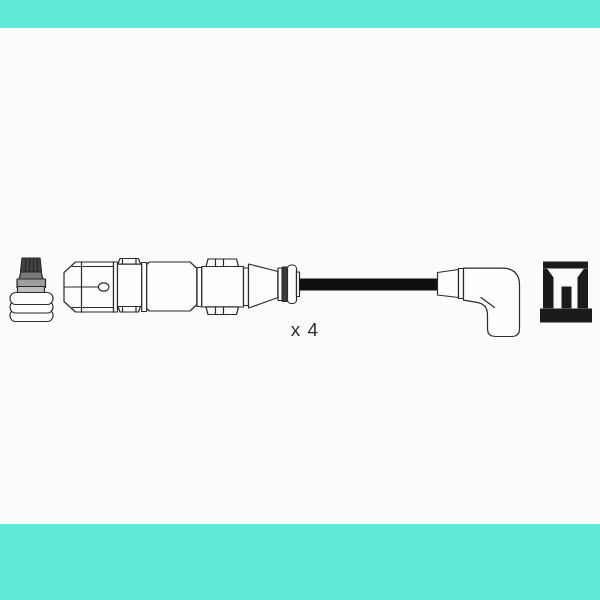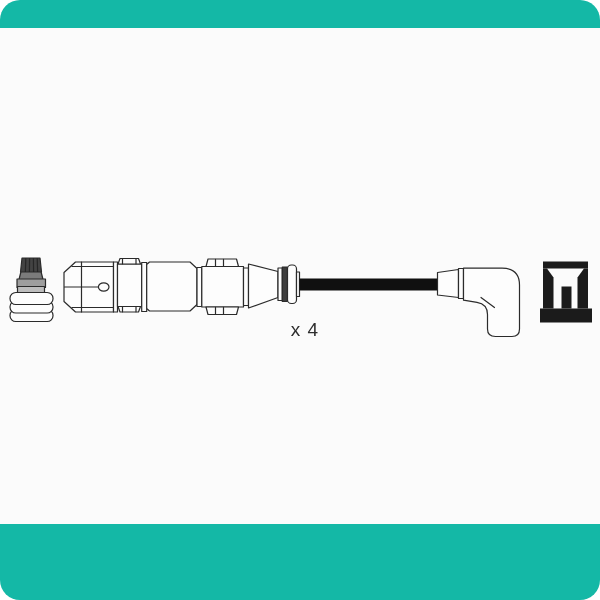--- a/index.html
+++ b/index.html
@@ -27,21 +27,21 @@
   .noline { stroke: none; }
   text.qty {
     font-family: "Liberation Sans", sans-serif;
     font-size: 19px;
     letter-spacing: 1px;
   }
 </style>
 </head>
 <body>
 
-<div class="stage" style="background: #14b8a6; border-radius: 20px;">
+<div class="stage" style="background: #5eead4;">
   <svg class="art" viewBox="0 0 600 600" xmlns="http://www.w3.org/2000/svg">
 
     <rect x="0" y="28" width="600" height="496" class="noline" fill="#fbfbfb"></rect>
 
     <g fill="none" stroke-width="1.2" stroke-linejoin="round" stroke-linecap="round" stroke="#2b2b2b">
 
       <g>
         <path d="M21,271.5 L41,271.5 L43,279.5 L19,279.5 Z" fill="#7b7b7b"></path>
         <rect x="17" y="279" width="28.5" height="8.5" fill="#9e9e9e"></rect>
         <rect x="17.5" y="286.5" width="27" height="8" fill="#bdbdbd"></rect>

